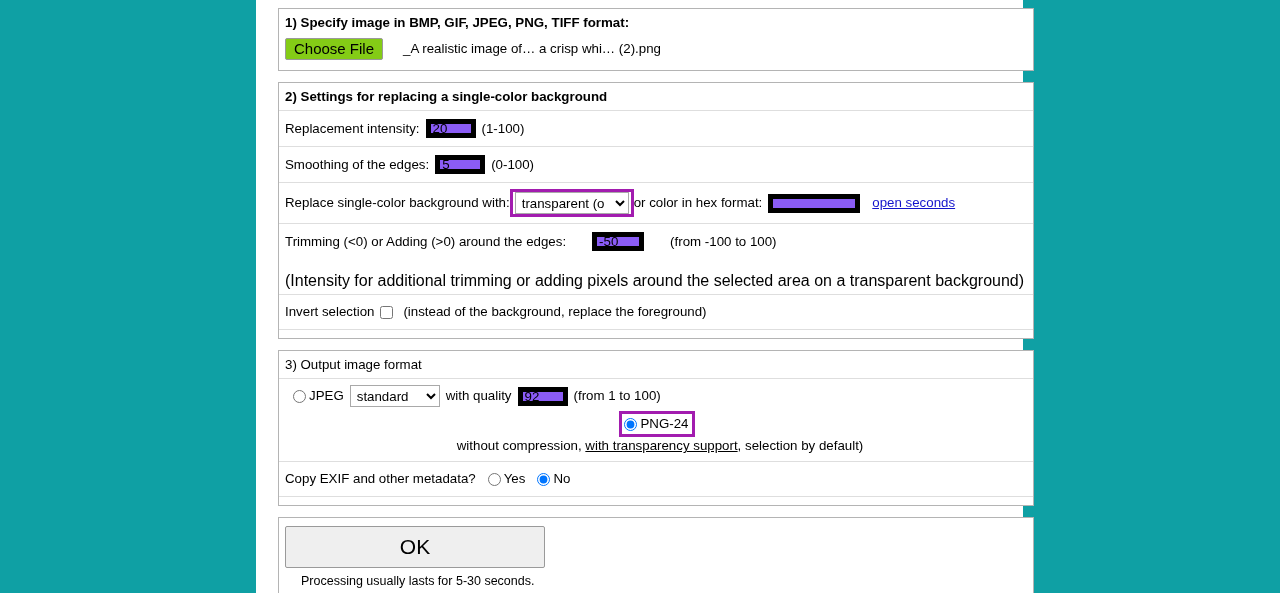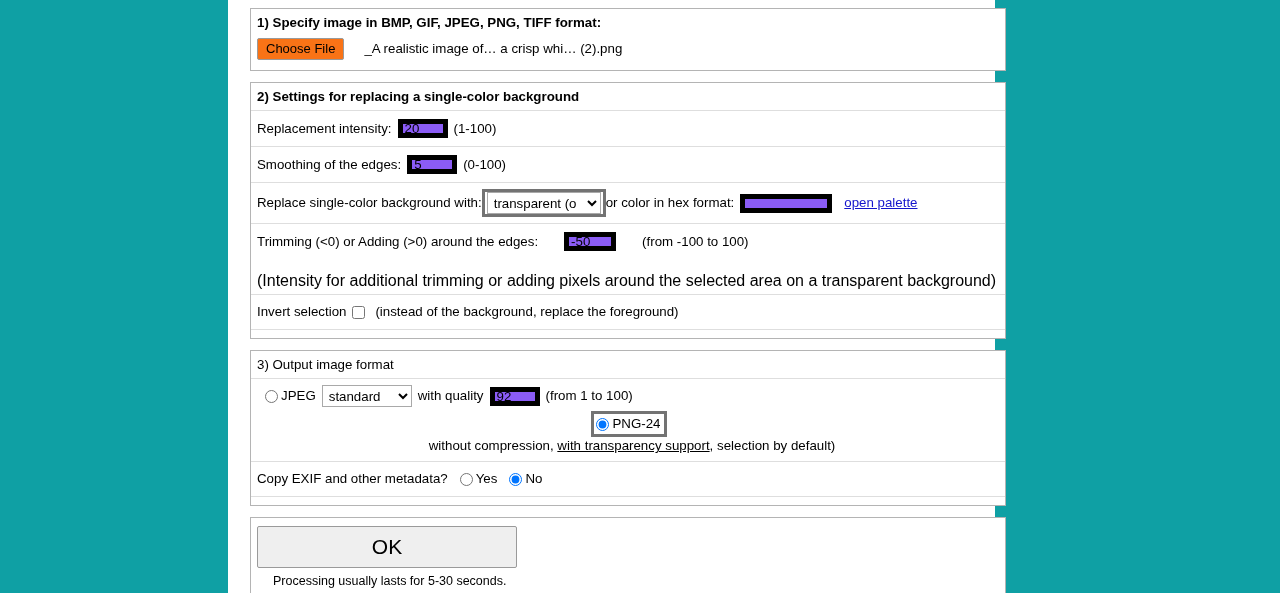--- a/index.html
+++ b/index.html
@@ -18,21 +18,21 @@
 
   #page {
     position: relative;
     width: 1280px;
     height: 593px;
   }
 
   
   #content-column {
     position: absolute;
-    left: 228px;
+    left: 256px;
     top: 0;
     width: 767px;
     height: 593px;
     background: #ffffff;
     box-sizing: border-box;
   }
 
   #form-stack {
     position: absolute;
     left: 22px;
@@ -92,22 +92,22 @@
     background: #fff;
     height: 22px;
     box-sizing: border-box;
     padding: 1px 2px;
   }
   .sel-transparent { width: 114px; }
   .sel-jpeg { width: 90px; }
 
   button.choose {
     font-family: "Liberation Sans", sans-serif;
-    font-size: 13px;
-    background: #f97316;
+    font-size: 15px;
+    background: #84cc16;
     border: 1px solid #9a9a9a;
     border-radius: 2px;
     padding: 2px 8px;
     height: 22px;
     line-height: 16px;
     color: #000;
     cursor: default;
   }
 
   .filename {
@@ -132,21 +132,21 @@
     font-size: 16px;
     line-height: 15px;
     width: 100%;
     padding-top: 2px;
   }
 
   
   .hl {
     display: inline-flex;
     align-items: center;
-    border: 3px solid #737373;
+    border: 3px solid #a21caf;
     padding: 0px 1px;
     box-sizing: border-box;
   }
   .hl-select { padding: 0 2px; }
   .hl-png { padding: 1px 3px 1px 2px; }
 
   
   .ok-panel-inner { padding: 8px 6px 6px 6px; }
   button.ok {
     font-family: "Liberation Sans", sans-serif;
@@ -208,21 +208,21 @@
 
         <div class="row tight">
           <span class="lbl">Replace single-color background with:</span>
           <span class="hl hl-select">
             <select class="sel sel-transparent">
               <option>transparent (o</option>
             </select>
           </span>
           <span class="lbl">or color in hex format:</span>
           <input class="text w-hex gap-l" type="text" value="" style="">
-          <a class="link" href="#">open palette</a>
+          <a class="link" href="#">open seconds</a>
         </div>
 
         <div class="row" style="padding-bottom:6px;gap:20px;">
           <span class="lbl gap-r">Trimming (&lt;0) or Adding (&gt;0) around the edges:</span>
           <input class="text w-tiny" type="text" value="-50" style="">
           <span class="lbl gap-l">(from -100 to 100)</span>
           <span class="note">(Intensity for additional trimming or adding pixels around the selected area on a transparent background)</span>
         </div>
 
         <div class="row">

